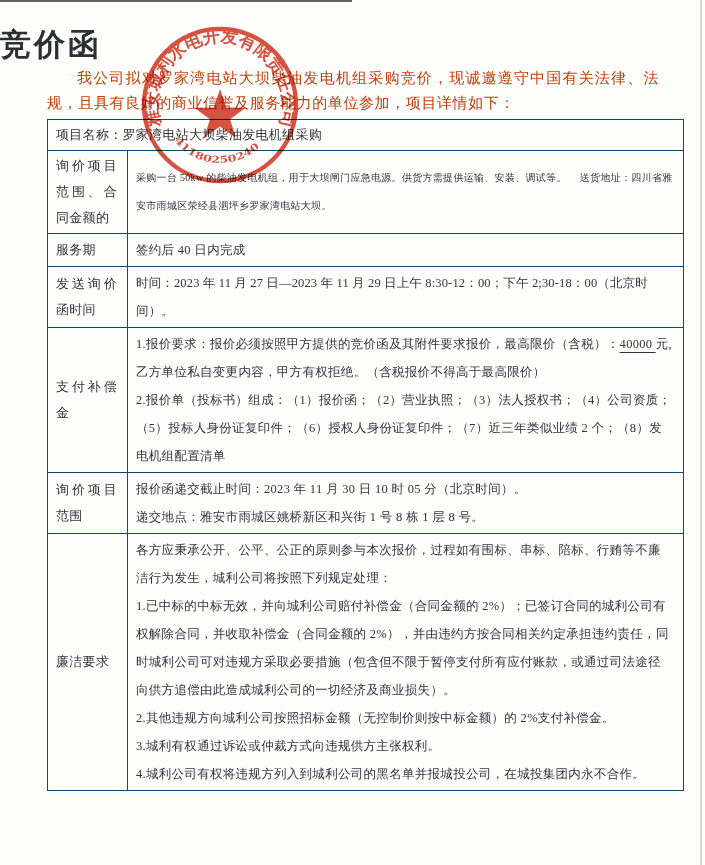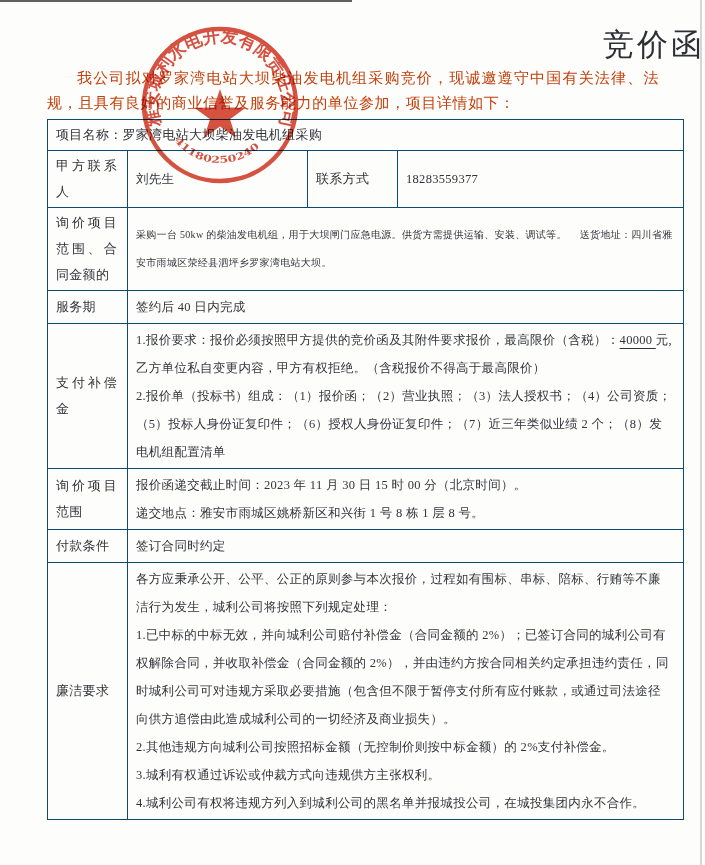--- a/index.html
+++ b/index.html
@@ -10,21 +10,21 @@
     color:#33343a;
     overflow:hidden;
     position:relative;
   }
   .page{position:absolute;inset:0;}
   .scan-top-edge{position:absolute;left:0;top:0;width:352px;height:2px;background:#2b2b2b;opacity:.75;}
   .scan-right-line{position:absolute;left:700px;top:0;width:2px;height:865px;background:#d6d6d6;}
 
   .doc-title{
     position:absolute;left:0;top:24px;width:705px;
-    text-align:right;font-size:31px;font-weight:normal;
+    text-align:left;font-size:31px;font-weight:bold;
     letter-spacing:3px;color:#2e2f34;
   }
   .intro{
     position:absolute;left:47px;top:66px;width:612px;
     font-size:15px;line-height:25px;letter-spacing:.6px;
     text-indent:2em;text-align:justify;color:#c2410c;
   }
 
   table.main{
     position:absolute;left:47px;top:119px;
@@ -74,46 +74,40 @@
       <col style="width:80px">
         <col style="width:180px">
         <col style="width:90px">
         <col style="width:286px">
     </colgroup>
     <tbody>
         <tr>
       <td colspan="4" class="full" style="height:26px">项目名称：罗家湾电站大坝柴油发电机组采购</td>
     </tr>
     <tr>
-      <td class="label" style="height:26px">甲方联系人</td>
-      <td class="content">刘先生</td>
-      <td class="label">联系方式</td>
-      <td class="content">18283559377</td>
-    </tr>
-    <tr>
       <td class="label" style="height:50px">询价项目范围、合同金额的</td>
       <td colspan="3" class="content small">采购一台 50kw 的柴油发电机组，用于大坝闸门应急电源。供货方需提供运输、安装、调试等。　 送货地址：四川省雅安市雨城区荥经县泗坪乡罗家湾电站大坝。</td>
     </tr>
     <tr>
       <td class="label" style="height:26px">服务期</td>
       <td colspan="3" class="content">签约后 40 日内完成</td>
     </tr>
     <tr>
+      <td class="label" style="height:54px">发送询价函时间</td>
+      <td colspan="3" class="content" style="letter-spacing:.15px">时间：2023 年 11 月 27 日—2023 年 11 月 29 日上午 8:30-12：00；下午 2;30-18：00（北京时间）。</td>
+    </tr>
+    <tr>
       <td class="label" style="height:118px">支付补偿金</td>
       <td colspan="3" class="content quote"><span>1.报价要求：报价必须按照甲方提供的竞价函及其附件要求报价，最高限价（含税）：</span><span class="u">40000 </span><span>元,乙方单位私自变更内容，甲方有权拒绝。（含税报价不得高于最高限价）</span><span class="pre">
 </span><span>2.报价单（投标书）组成：（1）报价函；（2）营业执照；（3）法人授权书；（4）公司资质；（5）投标人身份证复印件；（6）授权人身份证复印件；（7）近三年类似业绩 2 个；（8）发电机组配置清单</span></td>
     </tr>
     <tr>
       <td class="label" style="height:54px">询价项目范围</td>
-      <td colspan="3" class="content"><span>报价函递交截止时间：2023 年 11 月 30 日 15 时 00 分（北京时间）。</span><span class="pre">
+      <td colspan="3" class="content"><span>报价函递交截止时间：2023 年 11 月 30 日 10 时 05 分（北京时间）。</span><span class="pre">
 </span><span>递交地点：雅安市雨城区姚桥新区和兴街 1 号 8 栋 1 层 8 号。</span></td>
-    </tr>
-    <tr>
-      <td class="label" style="height:24px">付款条件</td>
-      <td colspan="3" class="content">签订合同时约定</td>
     </tr>
     <tr>
       <td class="label" style="height:252px">廉洁要求</td>
       <td colspan="3" class="content integrity pre">各方应秉承公开、公平、公正的原则参与本次报价，过程如有围标、串标、陪标、行贿等不廉洁行为发生，城利公司将按照下列规定处理：
 1.已中标的中标无效，并向城利公司赔付补偿金（合同金额的 2%）；已签订合同的城利公司有权解除合同，并收取补偿金（合同金额的 2%），并由违约方按合同相关约定承担违约责任，同时城利公司可对违规方采取必要措施（包含但不限于暂停支付所有应付账款，或通过司法途径向供方追偿由此造成城利公司的一切经济及商业损失）。
 2.其他违规方向城利公司按照招标金额（无控制价则按中标金额）的 2%支付补偿金。
 3.城利有权通过诉讼或仲裁方式向违规供方主张权利。
 4.城利公司有权将违规方列入到城利公司的黑名单并报城投公司，在城投集团内永不合作。</td>
     </tr>
   </tbody>

